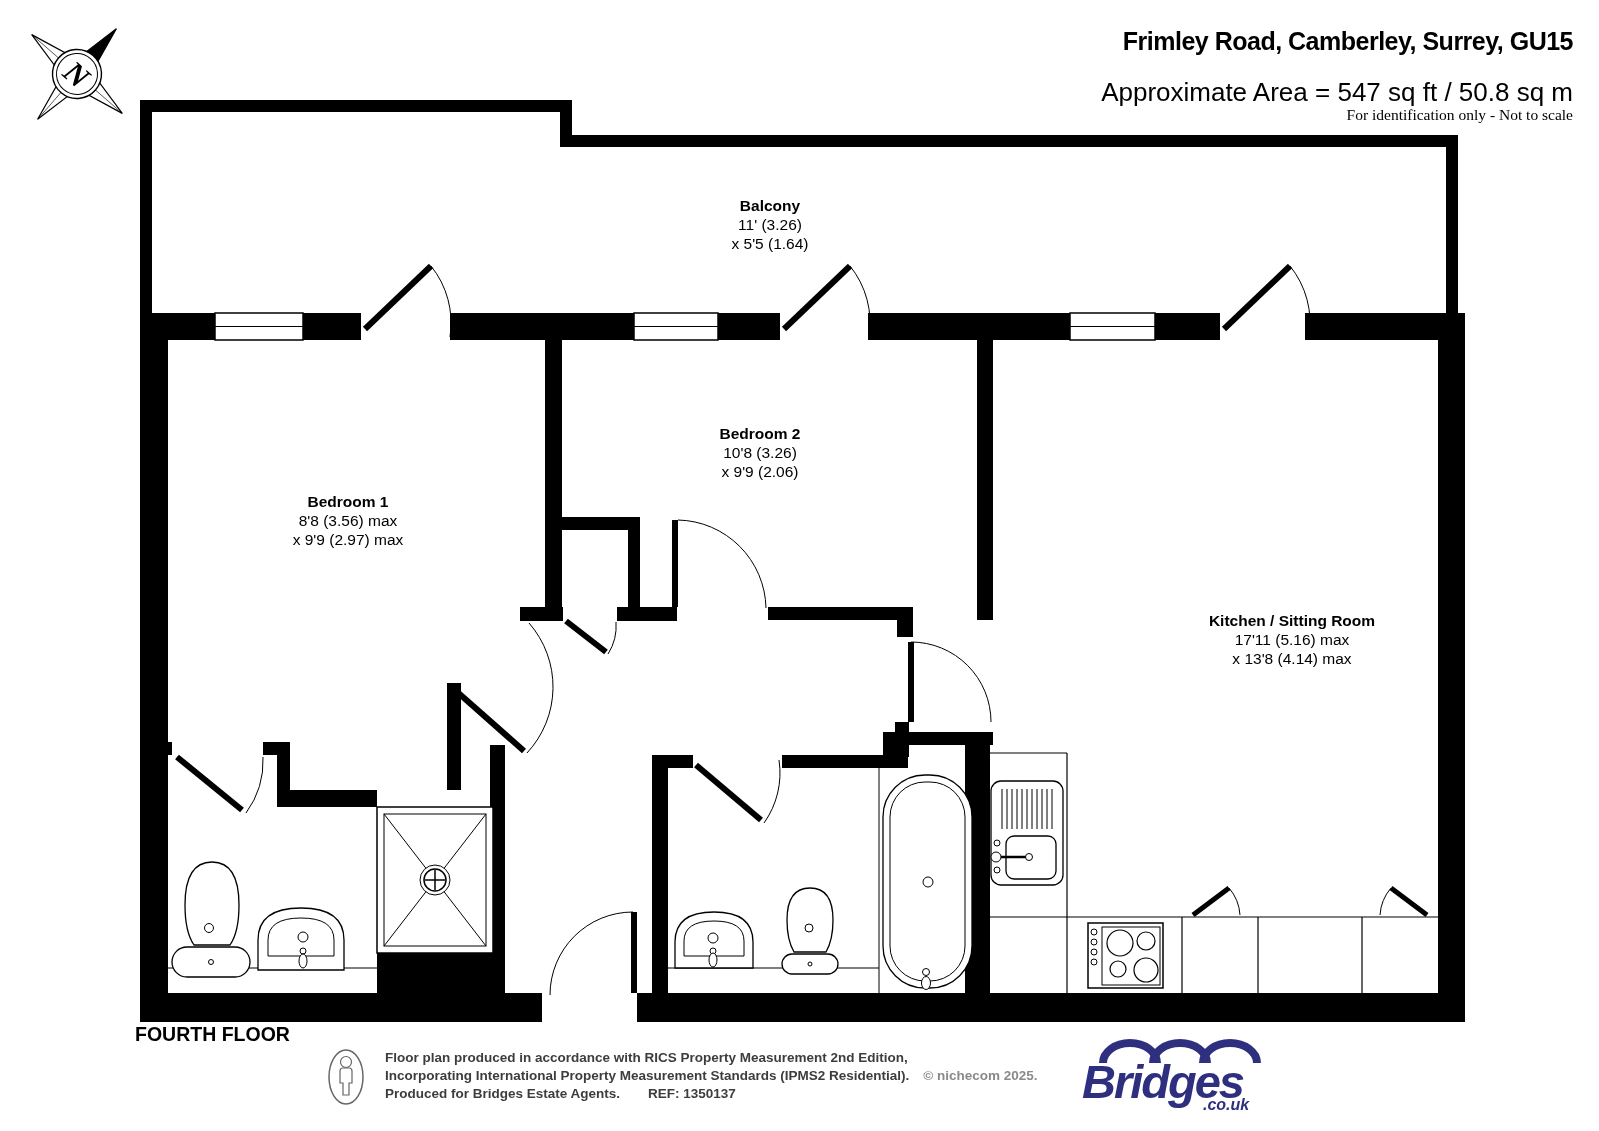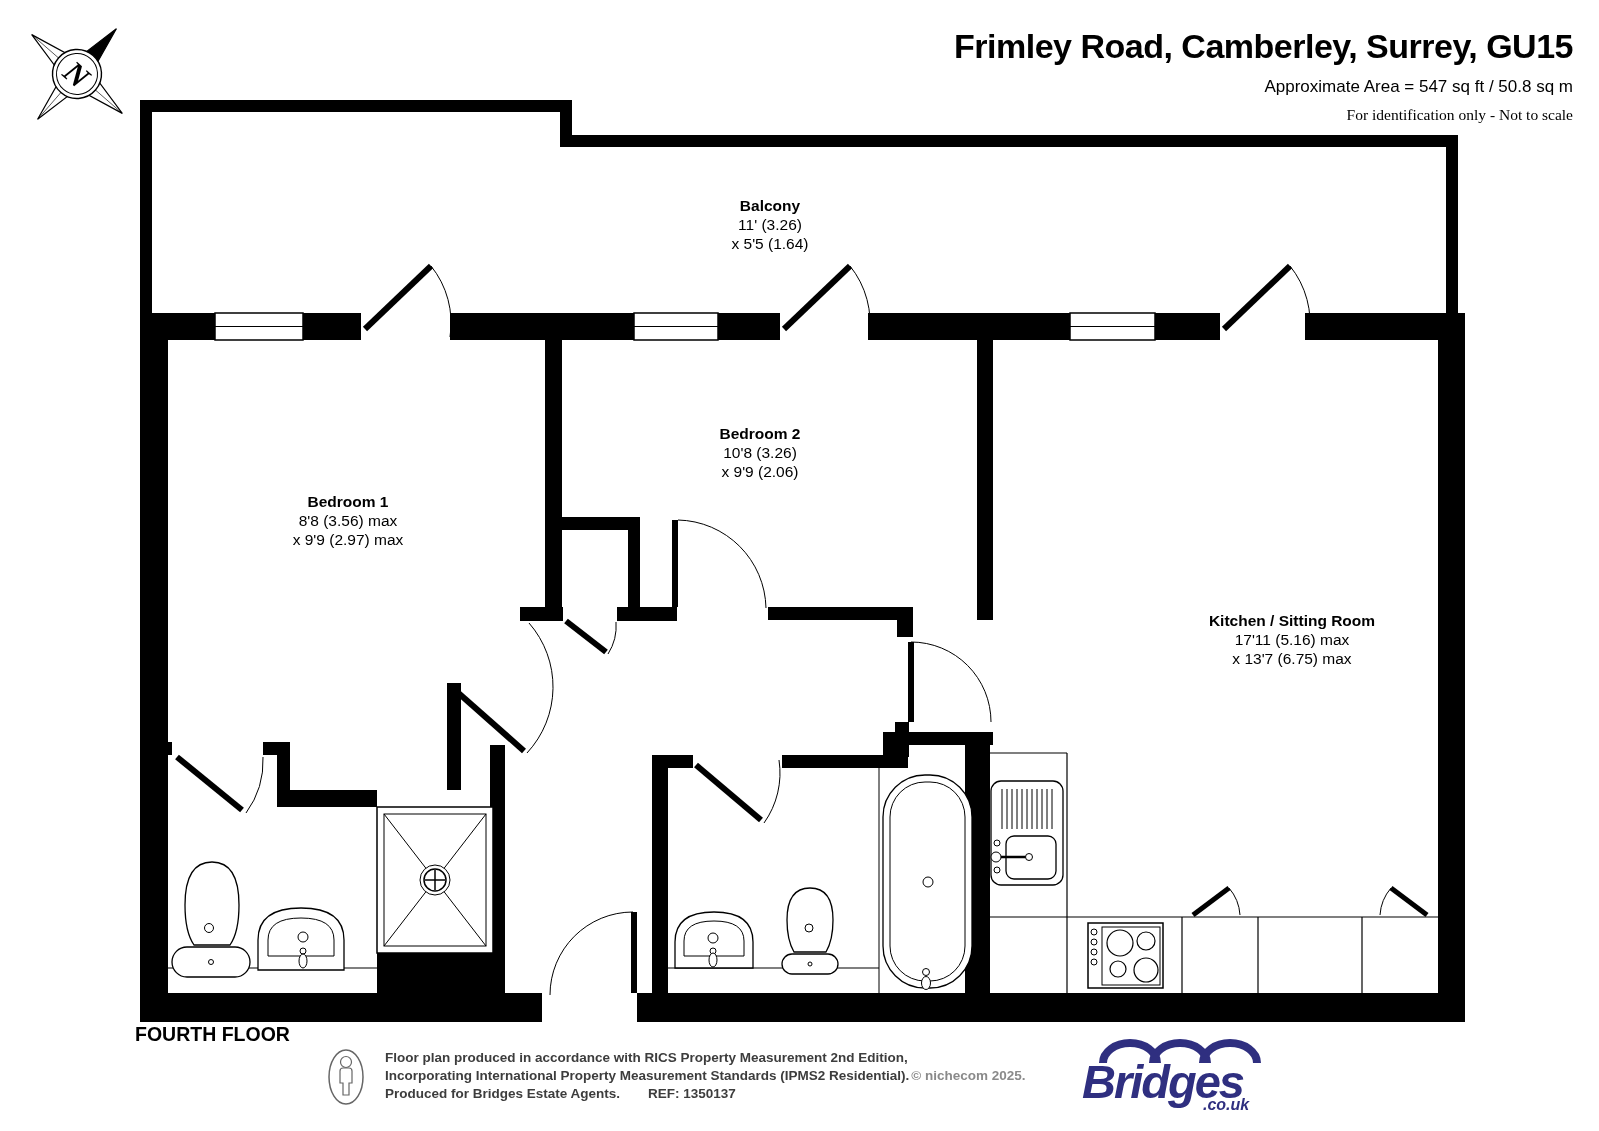--- a/index.html
+++ b/index.html
@@ -1,29 +1,29 @@
 <!DOCTYPE html>
 <html><head>
 <meta charset="utf-8">
 <style>
   html,body{margin:0;padding:0;background:#fff;}
   .canvas{position:relative;width:1599px;height:1131px;background:#fff;overflow:hidden;
           font-family:"Liberation Sans",sans-serif;color:#000;}
   svg.plan{position:absolute;left:0;top:0;}
   .abs{position:absolute;white-space:nowrap;}
-  .title{font-size:34px;font-weight:bold;letter-spacing:-0.5px;}
-  .area-line{font-size:17px;}
+  .title{font-size:25px;font-weight:bold;letter-spacing:-0.5px;}
+  .area-line{font-size:26px;}
   .disclaimer{font-size:15.5px;}
   .right-align{right:26px;text-align:right;}
   .room-label{position:absolute;text-align:center;font-size:15.5px;line-height:19px;
               transform:translateX(-50%);}
   .room-label .rm-name{font-weight:bold;}
   .floor-label{font-size:19.5px;font-weight:bold;}
   .footer-text{font-size:13.5px;line-height:18px;color:#3d3d3d;}
-  .copyright{color:#8a8a8a;margin-left:2px;}
+  .copyright{color:#8a8a8a;margin-left:14px;}
   .ref{margin-left:28px;}
 </style>
 </head>
 <body>
 
 <div class="canvas">
 
 <svg class="plan" width="1599" height="1131" viewBox="0 0 1599 1131">
 
   <g fill="#000">
@@ -282,21 +282,21 @@
 
   <div class="room-label" style="left:760px;top:424px;">
     <div class="rm-name">Bedroom 2</div>
     <div>10'8 (3.26)</div>
     <div>x 9'9 (2.06)</div>
   </div>
 
   <div class="room-label" style="left:1292px;top:611px;">
     <div class="rm-name">Kitchen / Sitting Room</div>
     <div>17'11 (5.16) max</div>
-    <div>x 13'7 (6.75) max</div>
+    <div>x 13'8 (4.14) max</div>
   </div>
 
   <div class="abs floor-label" style="left:135px;top:1023px;">FOURTH FLOOR</div>
 
   <div class="abs footer-text" style="left:385px;top:1049px;font-weight:bold;">
     <div>Floor plan produced in accordance with RICS Property Measurement 2nd Edition,</div>
     <div><span>Incorporating International Property Measurement Standards (IPMS2 Residential).</span><span class="copyright">© nichecom 2025.</span></div>
     <div><span>Produced for Bridges Estate Agents.</span><span class="ref">REF: 1350137</span></div>
   </div>
 

